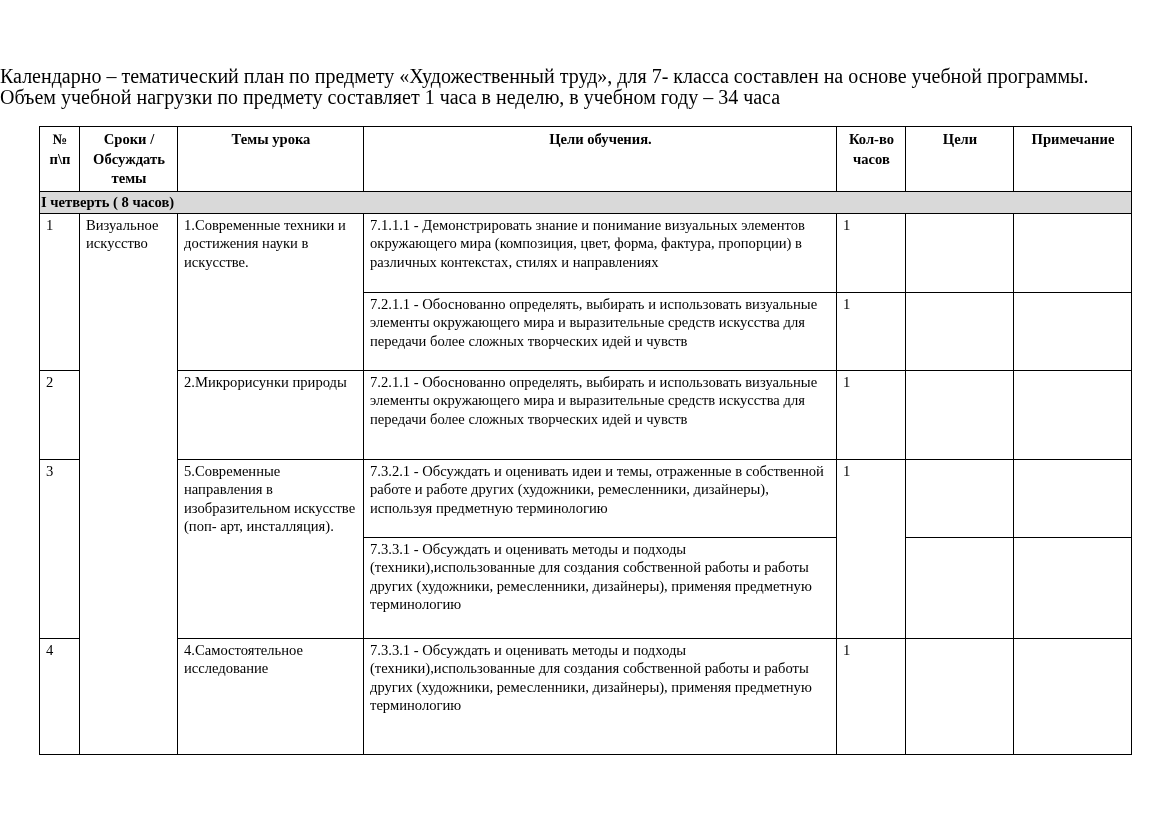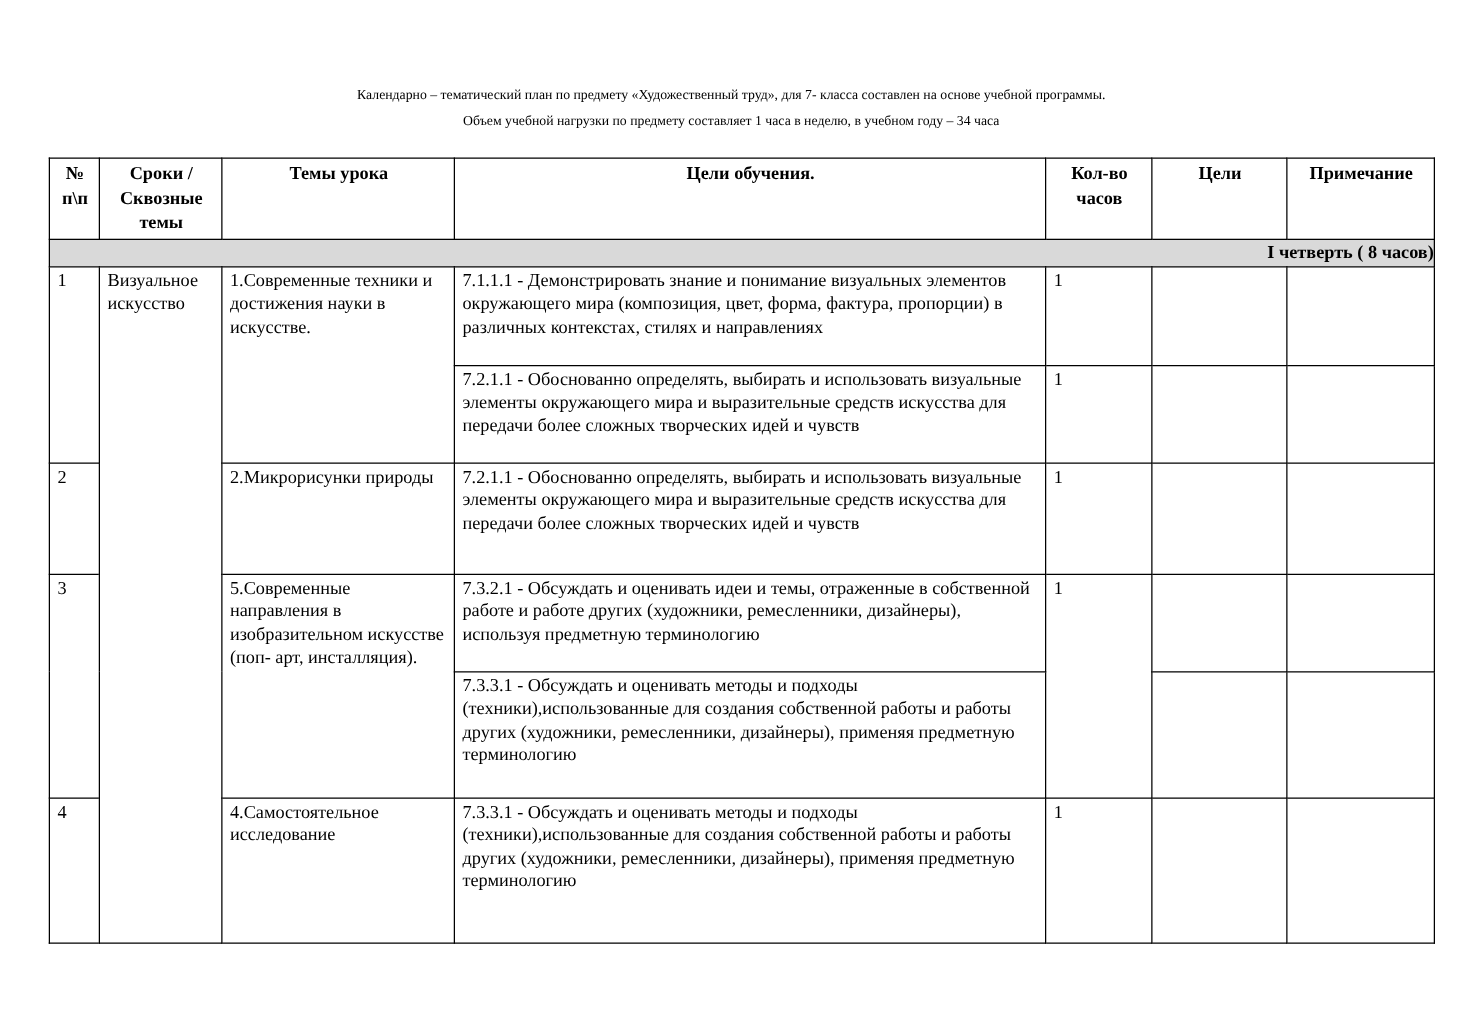--- a/index.html
+++ b/index.html
@@ -20,22 +20,22 @@
     height: 827px;
     box-sizing: border-box;
   }
 
   
   .title-block {
     position: absolute;
     left: 0;
     top: 66px;
     width: 1170px;
-    text-align: center;
-    font-size: 11px;
+    text-align: left;
+    font-size: 20px;
     line-height: 21px;
   }
   .title-line { display: block; white-space: nowrap; }
 
   
   .kt-table {
     position: absolute;
     left: 39px;
     top: 126px;
     width: 1092px;
@@ -58,29 +58,29 @@
     vertical-align: top;
     padding-top: 3px;
     line-height: 19.5px;
   }
   th.th-goals { padding-top: 3px; }
 
   .col-no     { width: 40px; }
   .col-razdel { width: 98px; }
   .col-temy   { width: 186px; }
   .col-goals  { width: 473px; }
-  .col-hours  { width: 85px; }
+  .col-hours  { width: 69px; }
   .col-sroki  { width: 108px; }
   .col-prim   { width: 118px; }
 
   .quarter-band td {
     background: #d9d9d9;
-    text-align: right;
+    text-align: left;
     font-weight: bold;
-    padding: 1px 0 2px 12px;
+    padding: 1px 0 2px 1px;
     line-height: 18px;
     height: 20px;
   }
 
   .cell-no      { padding-left: 5px; }
   .cell-hours   { padding-left: 7px; }
   .cell-razdel  { padding-left: 7px; margin-left: 32px; }
   .cell-temy    { padding-left: 7px; margin-top: 34px; }
   .cell-goal    { padding-left: 6px; font-family: Liberation Serif, serif; }
 
@@ -114,21 +114,21 @@
     </colgroup>
 
     <thead>
       <tr>
         <th class="col-no">
           <span>№</span><br>
           <span>п\п</span>
         </th>
         <th class="col-razdel">
           <span>Сроки /</span><br>
-          <span>Сквозные</span><br>
+          <span>Обсуждать</span><br>
           <span>темы</span>
         </th>
         <th class="col-temy">Темы урока</th>
         <th class="col-goals th-goals">Цели обучения.</th>
         <th class="col-hours">
           <span>Кол-во</span><br>
           <span>часов</span>
         </th>
         <th class="col-sroki">Цели</th>
         <th class="col-prim">Примечание</th>

